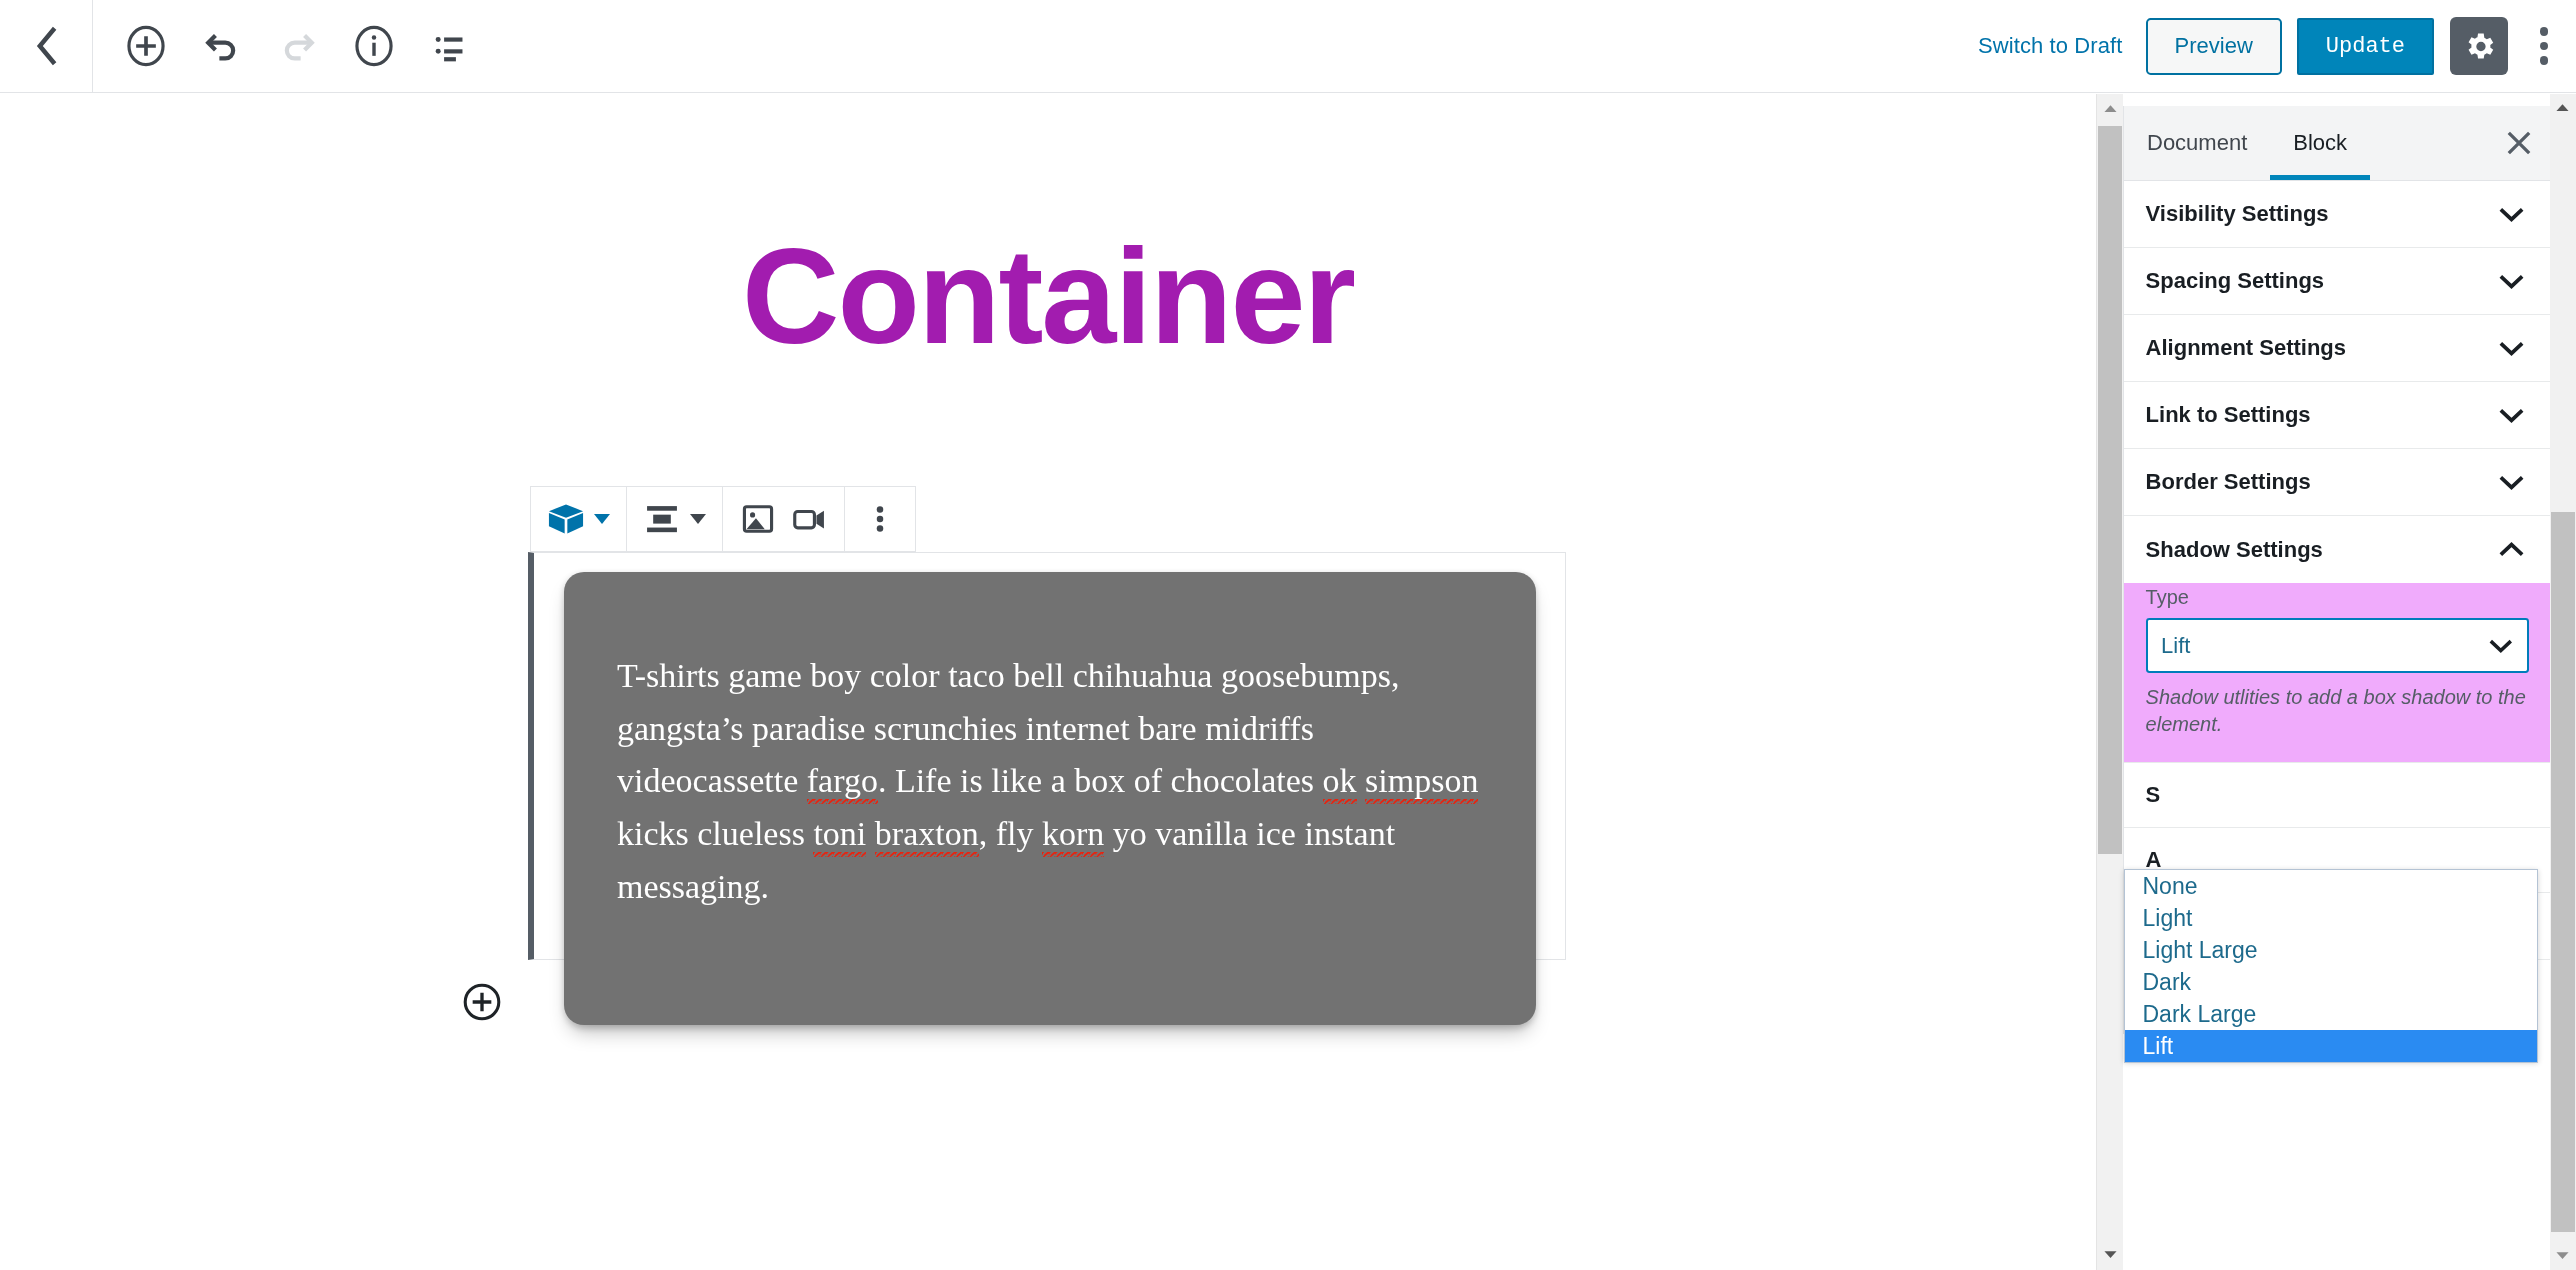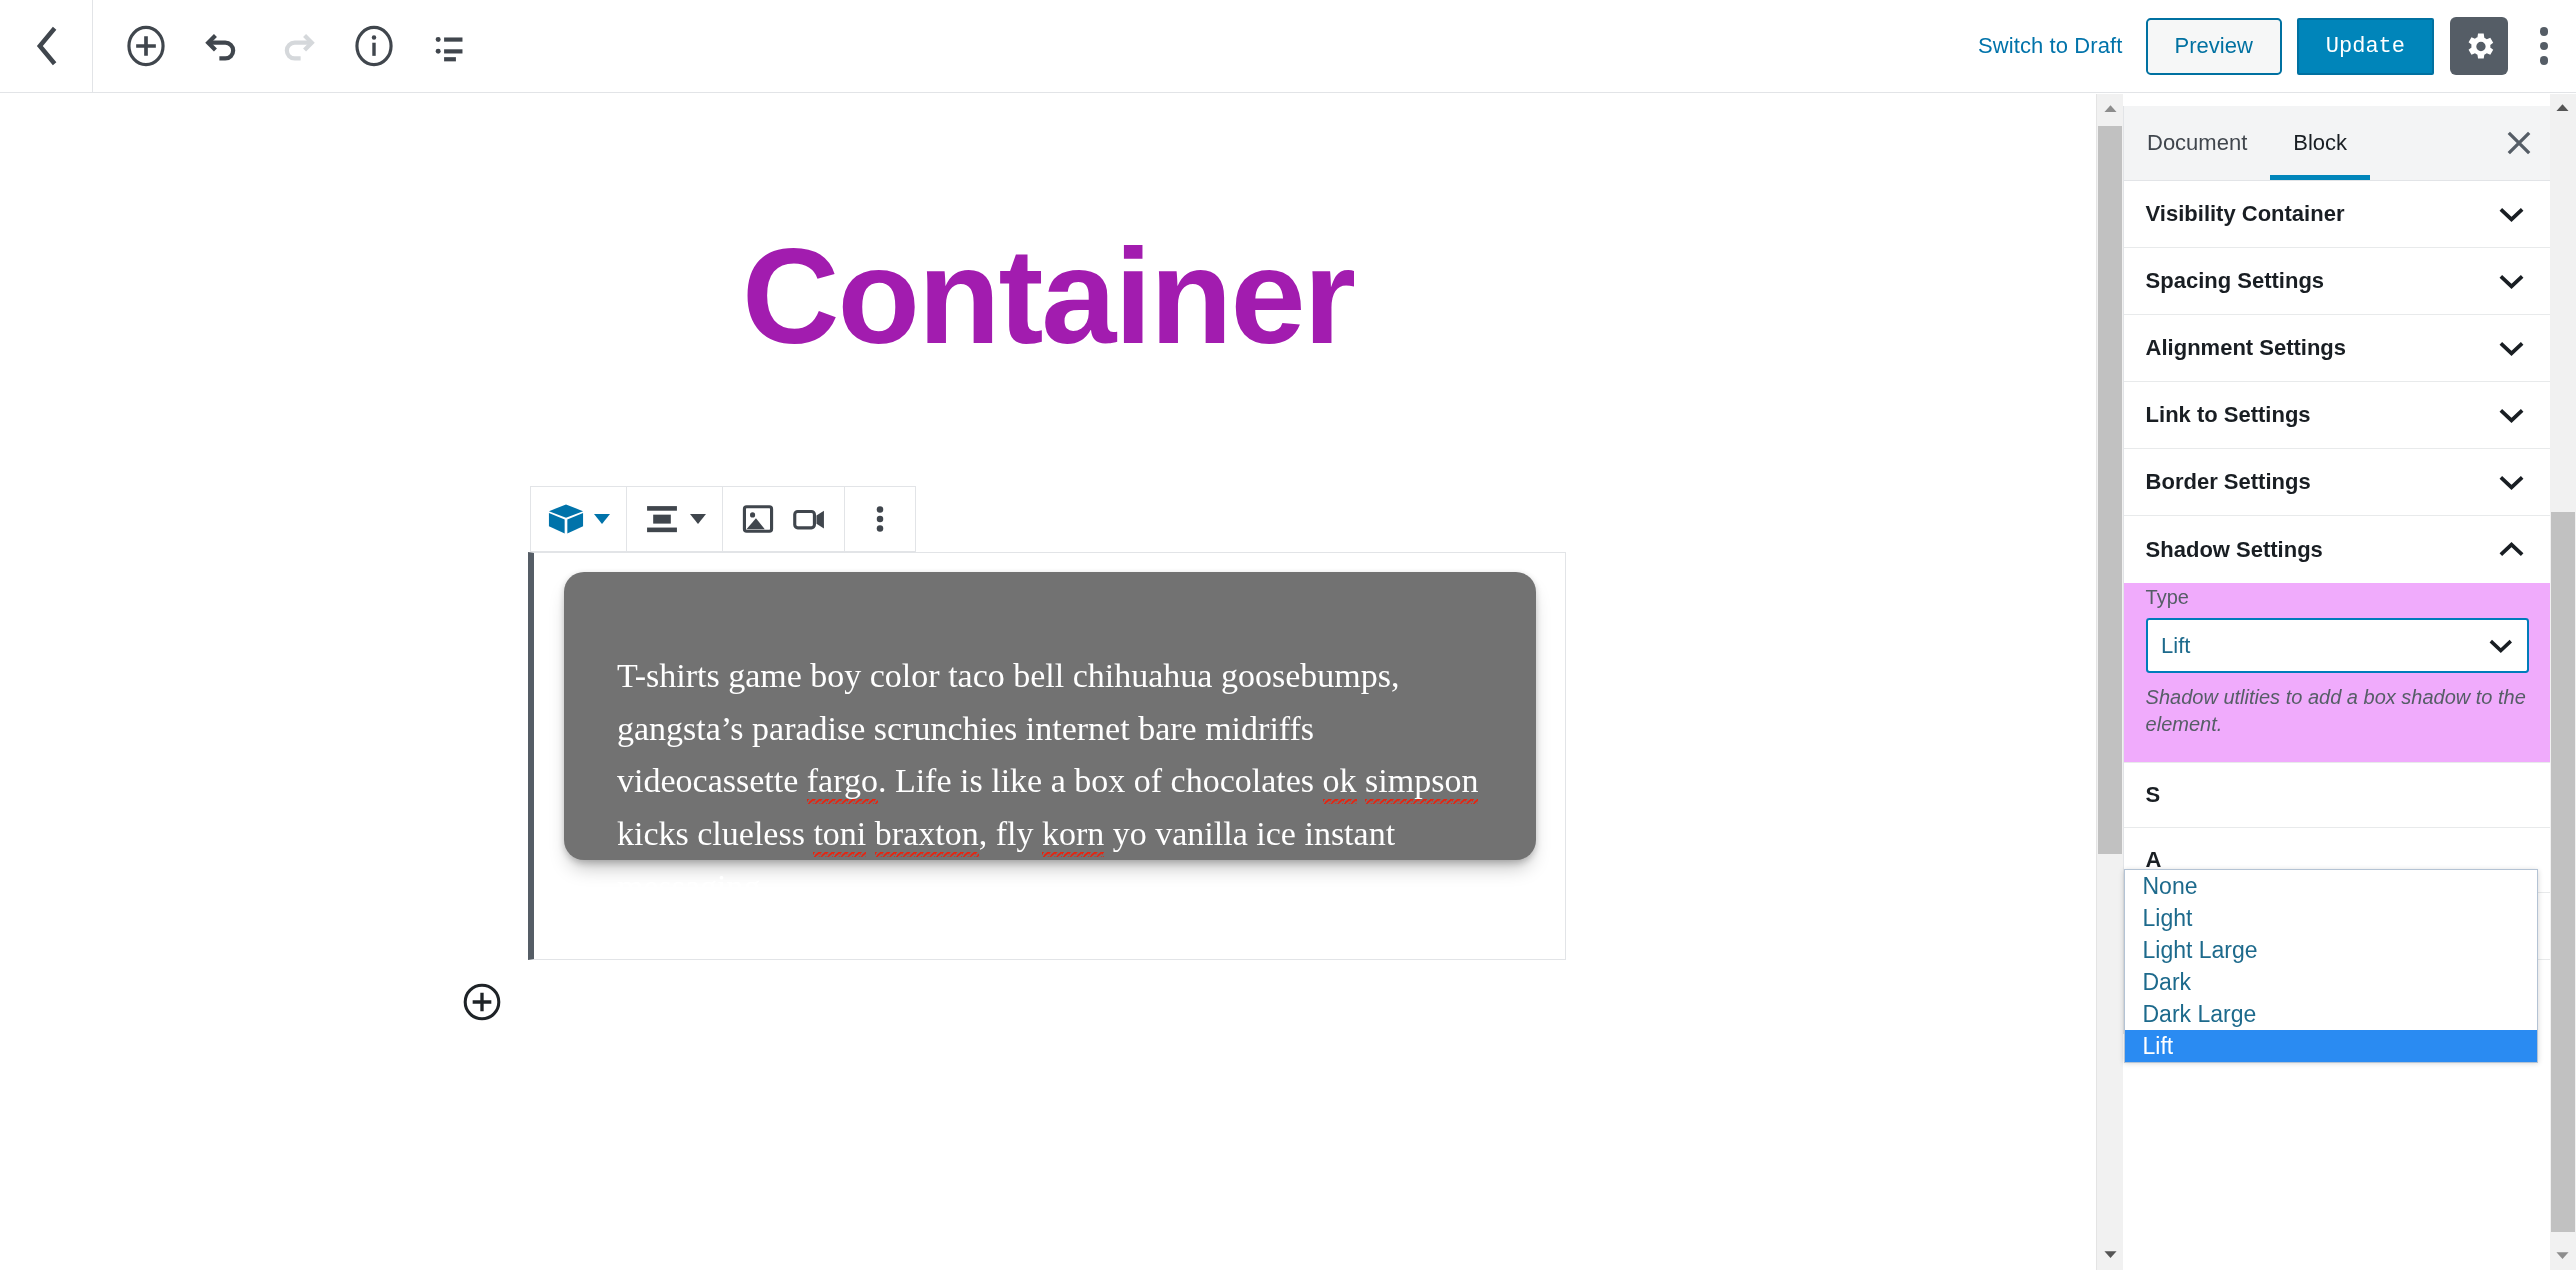--- a/index.html
+++ b/index.html
@@ -116,21 +116,21 @@
   .block-wrap {
     position: absolute; top: 458px; left: 528px;
     width: 1038px; height: 408px;
     background: #ffffff;
     border: 1.3px solid #e2e4e7;
     border-left: 6px solid #555d66;
     z-index: 10;
   }
   .container-box {
     position: absolute; top: 19px; left: 30px;
-    width: 972px; height: 288px;
+    width: 972px; height: 453px;
     background: #727272;
     border-radius: 20px;
     box-shadow: 0 2.7px 6.7px rgba(0,0,0,.18), 0 12px 20px -6.7px rgba(0,0,0,.28);
   }
   .container-text {
     position: absolute; top: 78px; left: 53px;
     width: 869px;
     font-family: "Liberation Serif", serif;
     font-size: 34px; line-height: 1.55;
     color: #ffffff;
@@ -447,21 +447,21 @@
       <span>Block</span>
     </div>
     <div class="close-x">
       <svg width="28" height="28" viewBox="0 0 22 22">
         <path d="M3 3 L19 19 M19 3 L3 19" stroke="#555d66" stroke-width="2.6"></path>
       </svg>
     </div>
   </div>
 
   <div class="panel-row">
-    <span class="plabel">Visibility Container</span>
+    <span class="plabel">Visibility Settings</span>
     <span class="chev">
       <svg width="27" height="16" viewBox="0 0 20 12">
           <path d="M2 2.5 L10 10 L18 2.5" stroke="#191e23" stroke-width="2.8" fill="none"></path>
         </svg>
     </span>
   </div>
 
   <div class="panel-row">
     <span class="plabel">Spacing Settings</span>
     <span class="chev">

